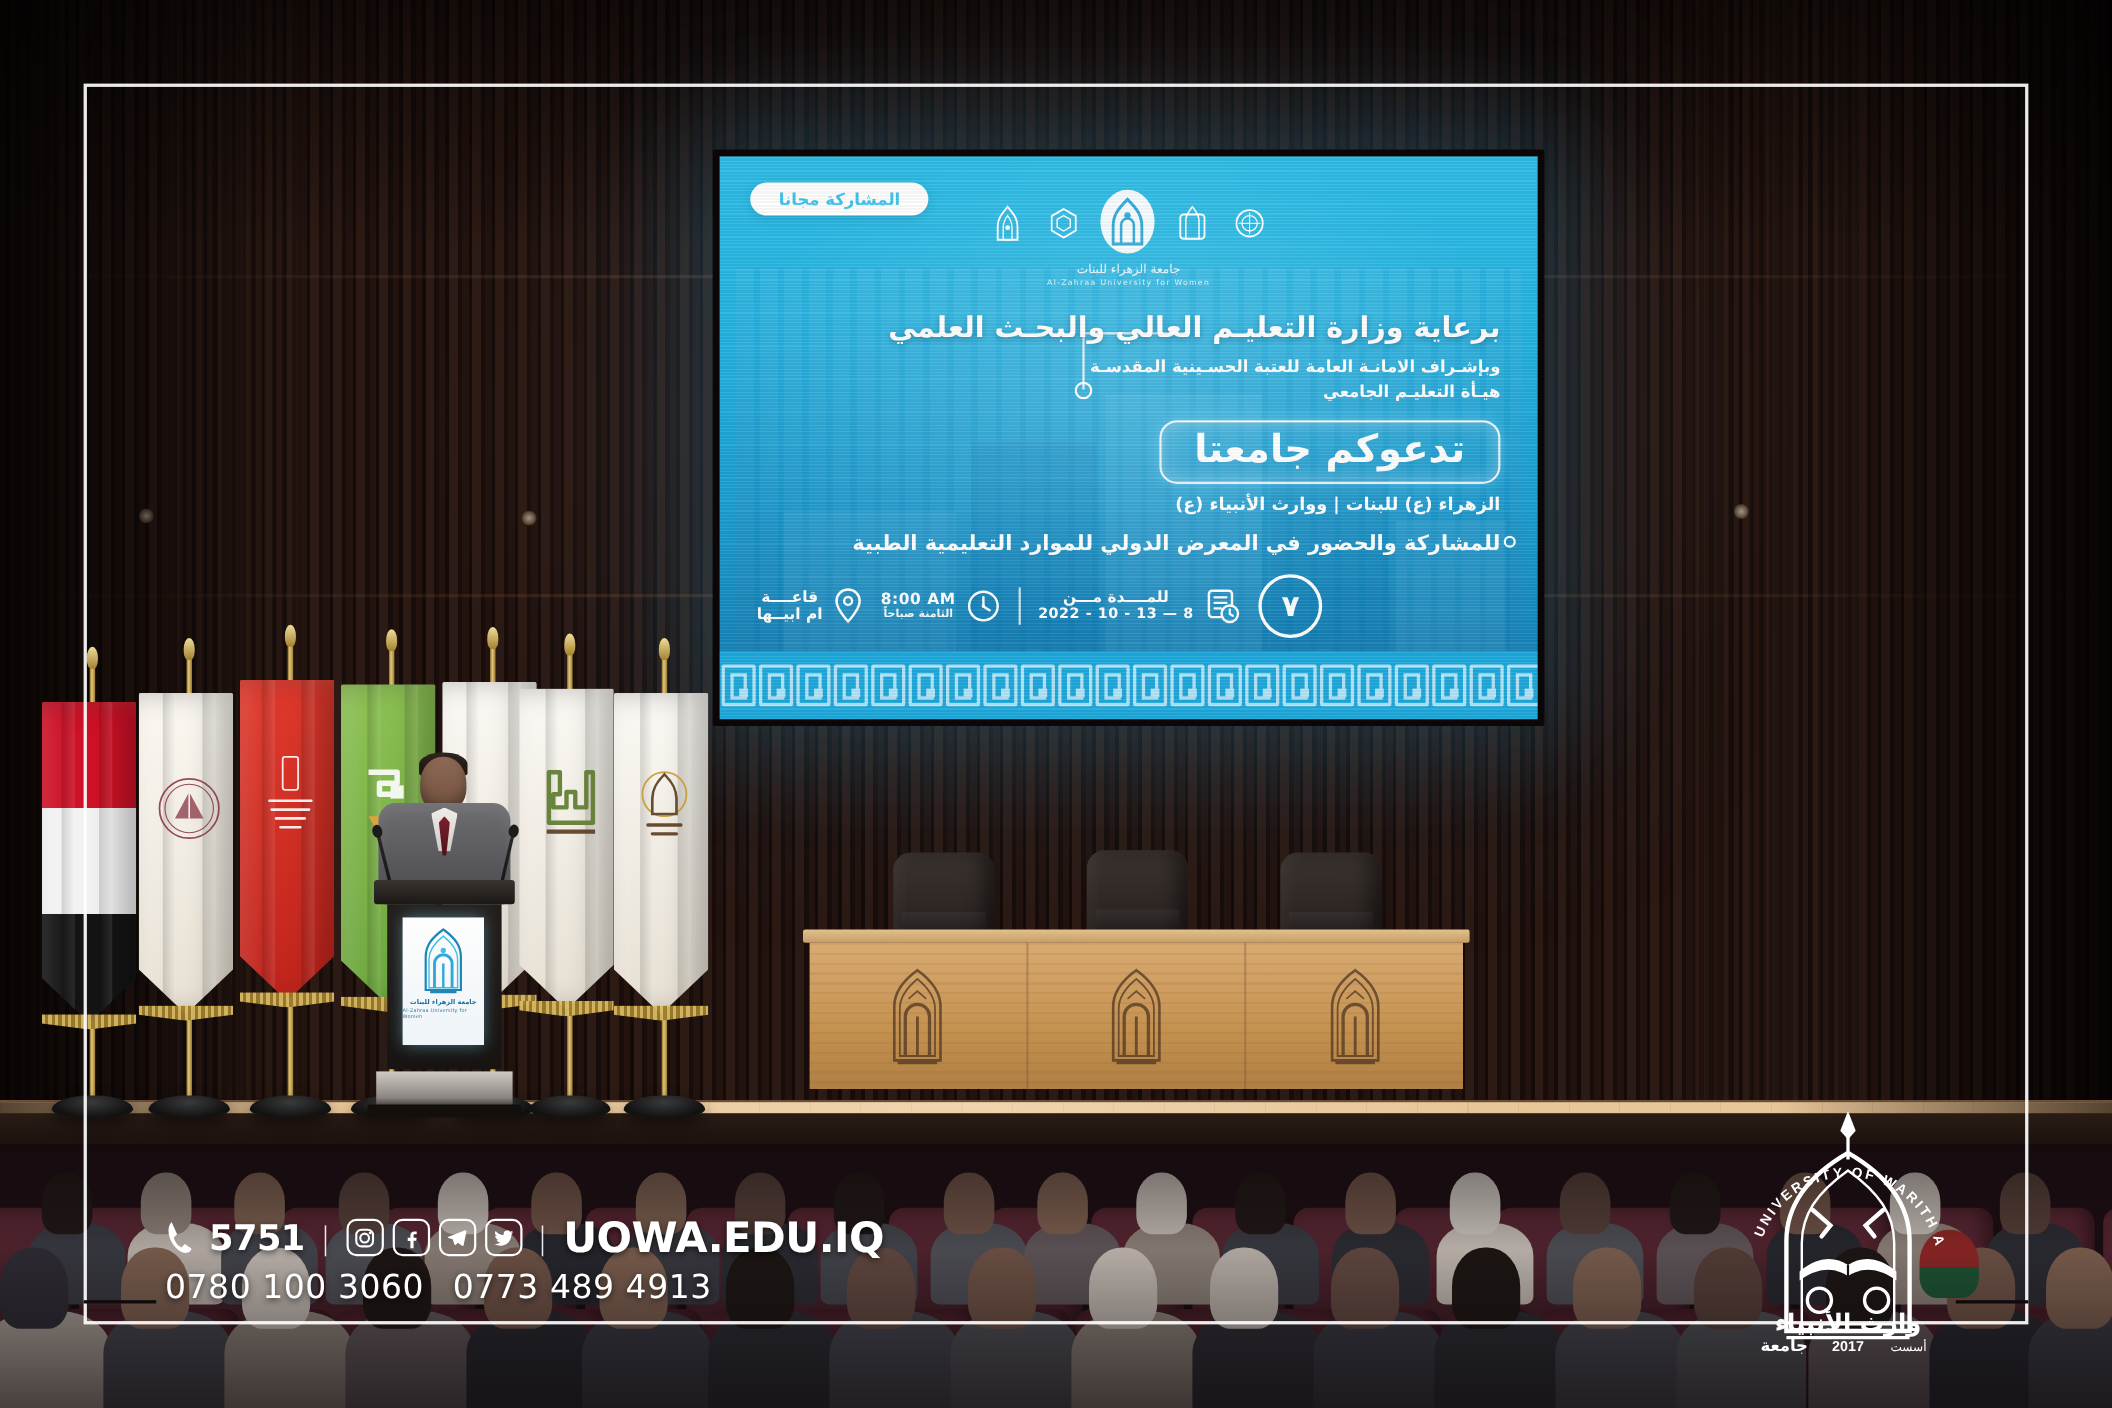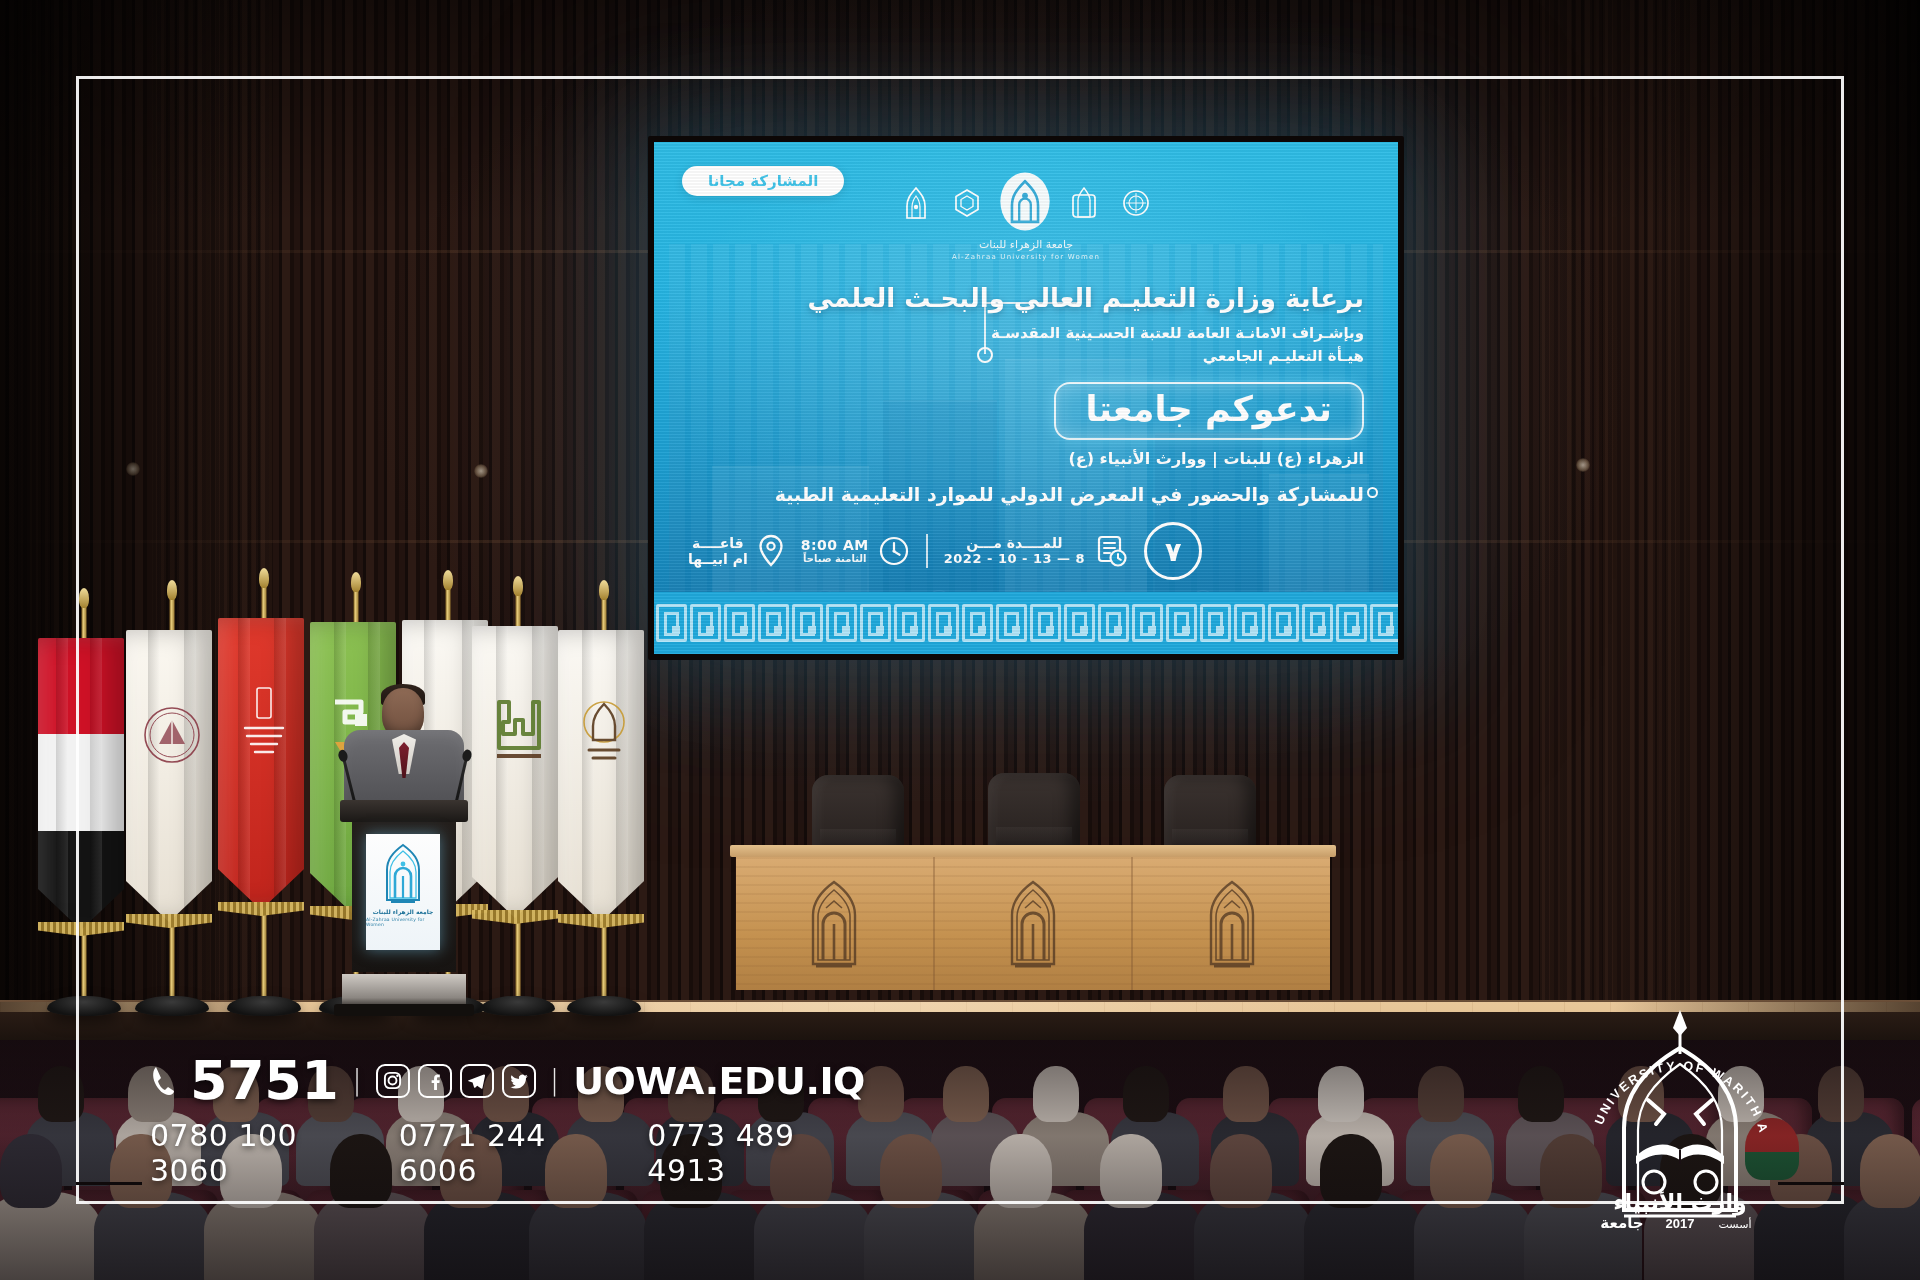--- a/index.html
+++ b/index.html
@@ -399,21 +399,21 @@
 
   
   .footer{
     position:absolute;left:150px;bottom:92px;width:720px;color:#fff;
     text-shadow:0 2px 6px rgba(0,0,0,.65);
   }
   .footer-row1{
     display:flex;align-items:center;gap:14px;
     font-weight:bold;
   }
-  .phone-short{ font-size:54px;letter-spacing:-.5px;font-weight:bold; }
+  .phone-short{ font-size:32px;letter-spacing:-.5px;font-weight:bold; }
   .sep{ font-size:28px;opacity:.9;font-weight:300; }
   .social{ display:flex;align-items:center;gap:8px; }
   .sq-icon{
     width:34px;height:34px;border:2.6px solid #fff;border-radius:9px;
     display:flex;align-items:center;justify-content:center;
   }
   .website{ font-size:38px;letter-spacing:-.5px;font-weight:bold; }
   .footer-row2{
     margin-top:6px;font-size:30px;letter-spacing:.5px;
     display:flex;gap:26px;
@@ -926,21 +926,20 @@
           </svg>
         </span>
       </span>
 
       <span class="sep">|</span>
       <span class="website">UOWA.EDU.IQ</span>
     </div>
 
     <div class="footer-row2">
       <span>0780 100 3060</span>
-      <span>0771 244 6006</span>
       <span>0773 489 4913</span>
     </div>
   </div>
 
   <div class="uni-logo">
     <svg viewBox="0 0 200 230" width="200" height="230">
       <defs>
         <path id="ringpath" d="M20,130 A82,82 0 0 1 180,130" fill="none"></path>
       </defs>
 

